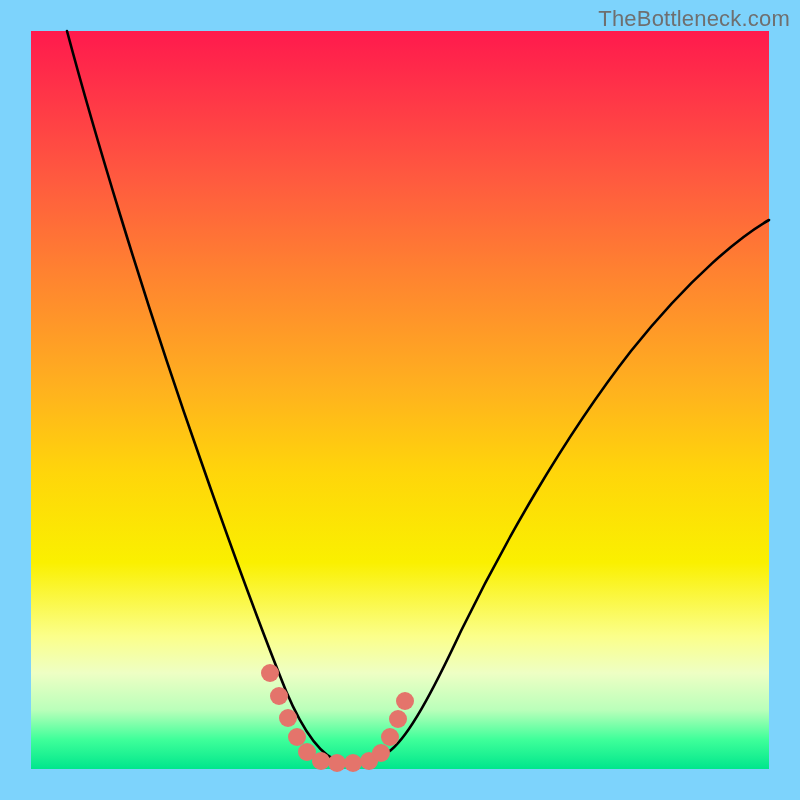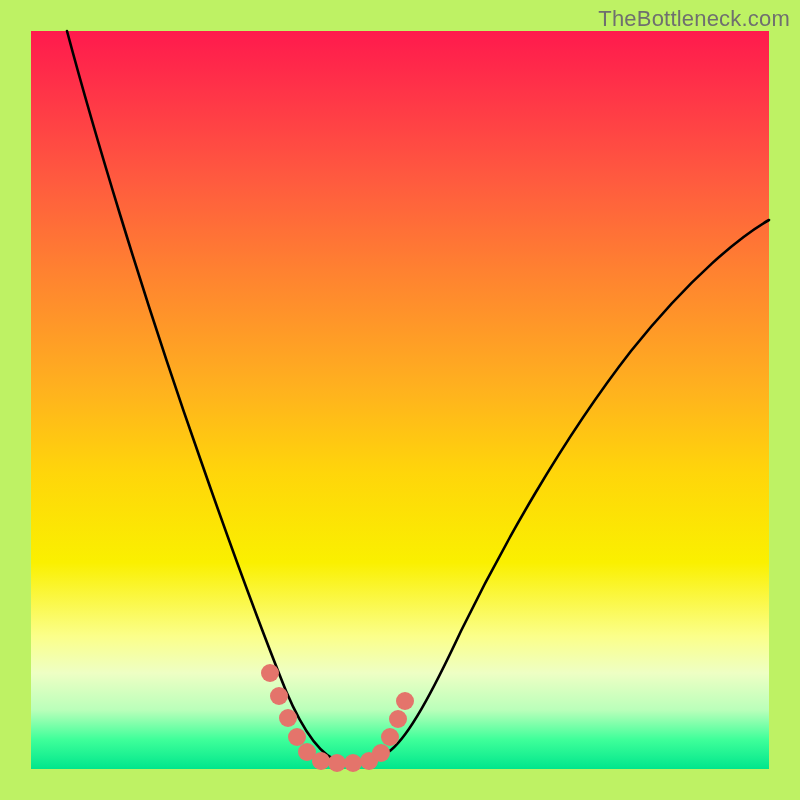--- a/index.html
+++ b/index.html
@@ -10,21 +10,21 @@
     background: #000;
     overflow: hidden;
     font-family: Arial, Helvetica, sans-serif;
   }
   .frame {
     position: absolute;
     left: 0;
     top: 0;
     width: 800px;
     height: 800px;
-    background: #bef264;
+    background: #7dd3fc;
   }
   .plot {
     position: absolute;
     left: 31px;
     top: 31px;
     width: 738px;
     height: 738px;
     
     background: linear-gradient(
       to bottom,

